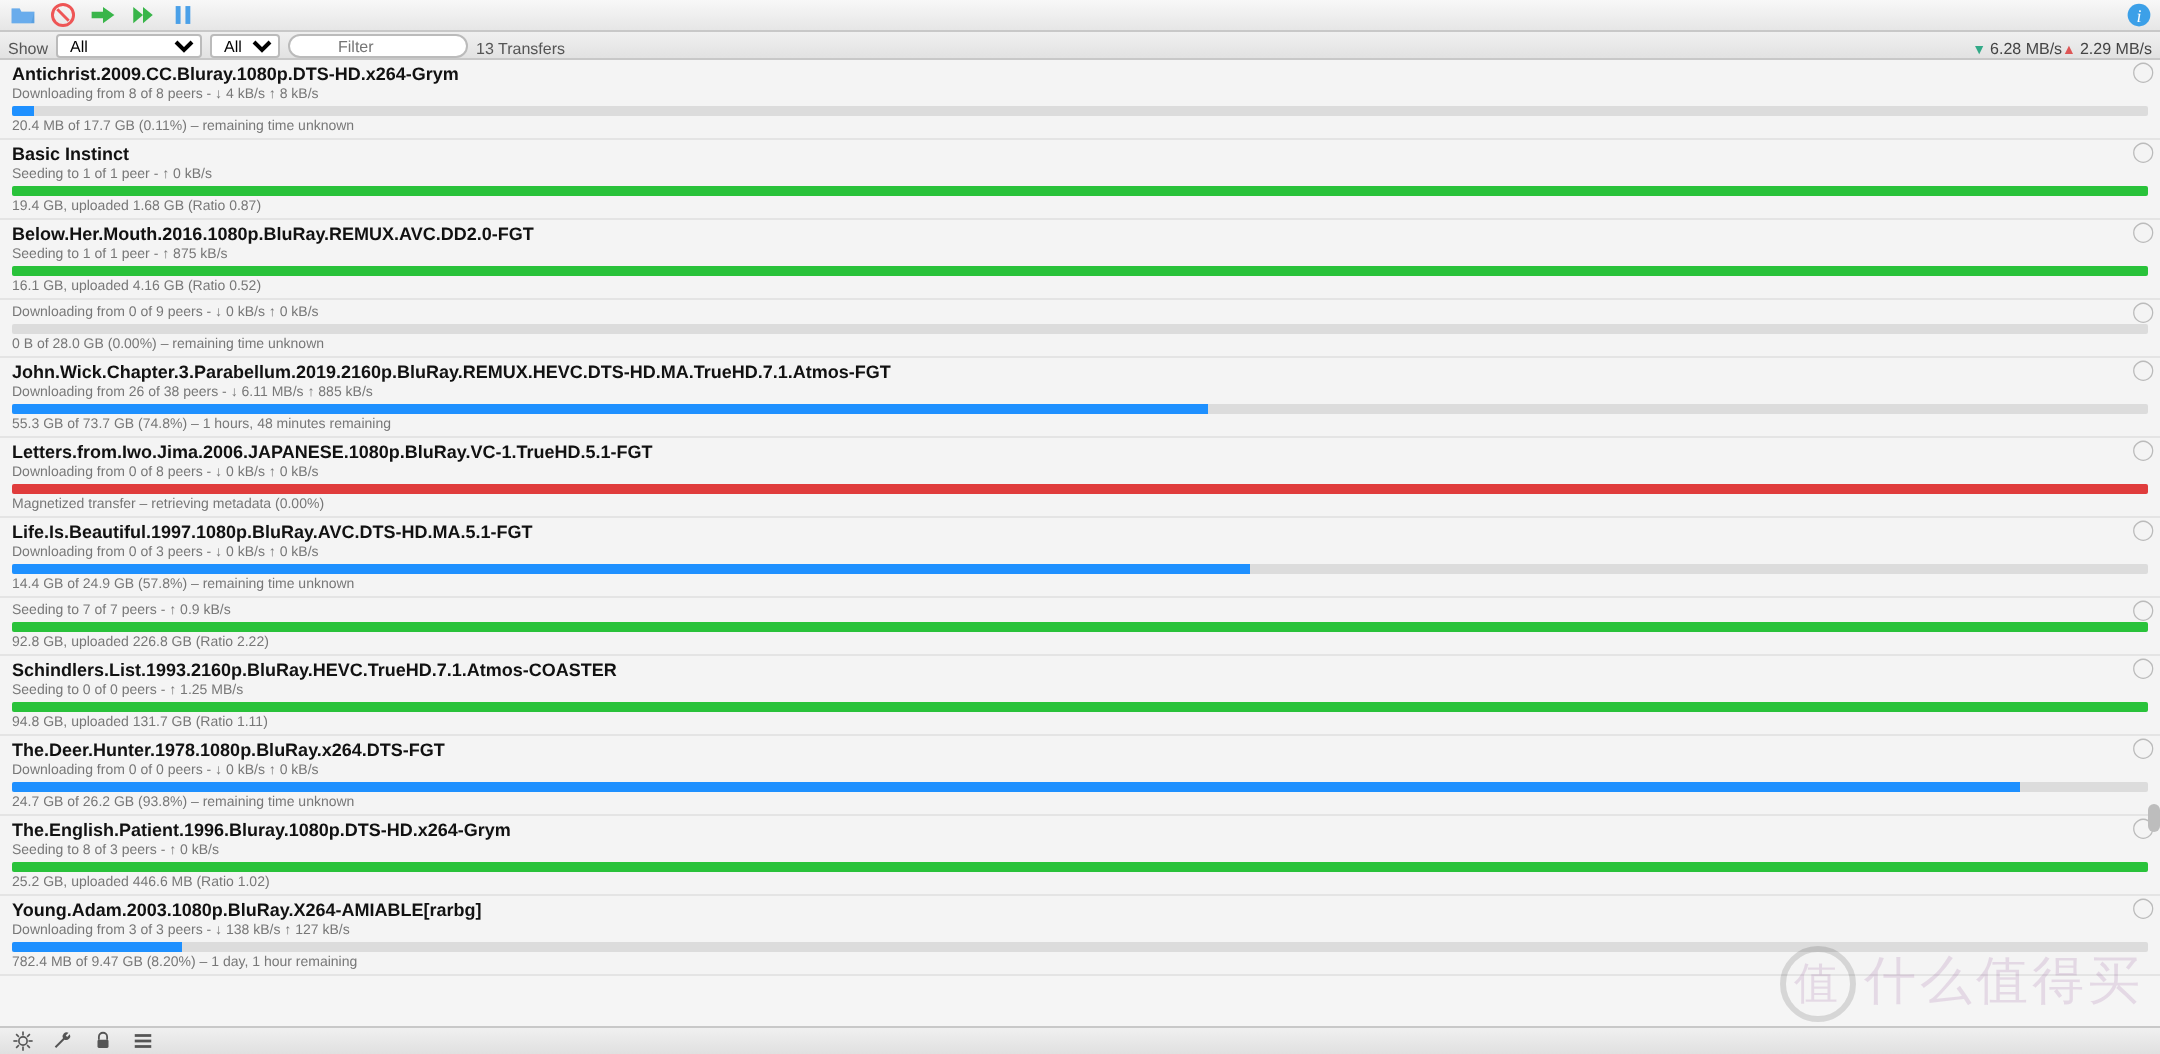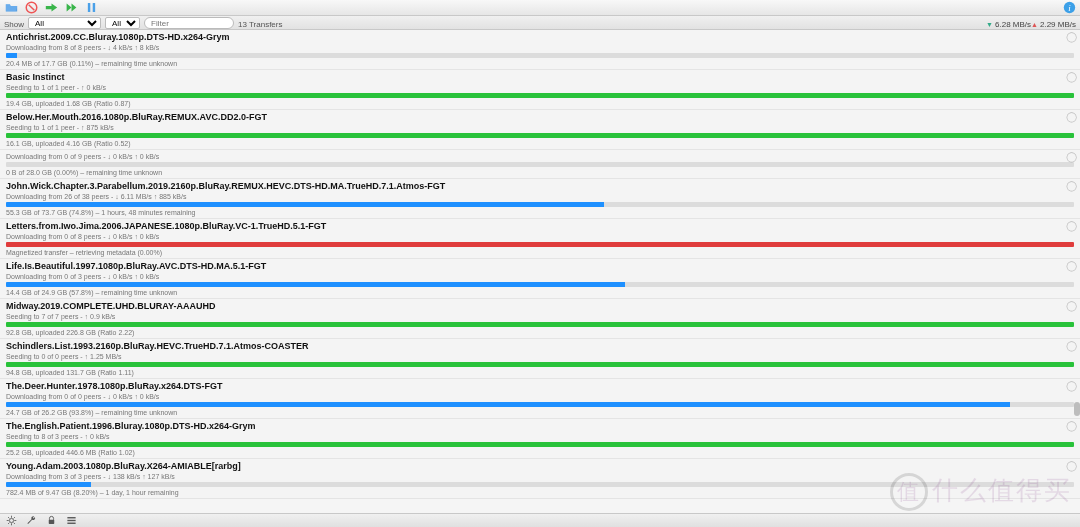--- a/index.html
+++ b/index.html
@@ -36,21 +36,21 @@
     padding: 0 4px;
     font-size: 8px;
     color: #555;
     gap: 4px;
   }
   .filterbar select {
     height: 12px; font-size: 8px; border: 1px solid #bbb; border-radius: 2px; background: #fff; padding: 0 2px; margin-top: 19px;
   }
   .filterbar .search {
     height: 12px; width: 90px; border: 1px solid #bbb; border-radius: 7px; background: #fff;
-    font-size: 8px; padding: 0 6px; color: #aaa;
+    font-size: 8px; padding: 0 24px; color: #aaa;
   }
   .filterbar .right-stats {
     margin-left: auto; display: flex; align-items: center; color: #444; font-size: 8px;
   }
   .right-stats .arrow-down::before { content: "▼"; color: #3a8; font-size: 7px; margin-right: 2px; }
   .right-stats .arrow-up::before { content: "▲"; color: #d55; font-size: 7px; margin-right: 2px; }
   
   .torlist { background: #f5f5f5; overflow-y: auto; height: calc(100% - 16px - 14px - 14px); }
   .torrent {
     border-bottom: 1px solid #e4e4e4;
@@ -203,21 +203,20 @@
     <div class="torrent">
       <div class="t-title">Life.Is.Beautiful.1997.1080p.BluRay.AVC.DTS-HD.MA.5.1-FGT</div>
       <div class="t-sub">Downloading from 0 of 3 peers - ↓ 0 kB/s ↑ 0 kB/s</div>
       <div class="t-bar">
         <div class="fill" style="width:58%;background:#1e90ff"></div>
       </div>
       <div class="t-status">14.4 GB of 24.9 GB (57.8%) – remaining time unknown</div>
       <div class="t-btn">◯</div>
     </div>
     <div class="torrent">
-      <div class="t-title">Midway.2019.COMPLETE.UHD.BLURAY-AAAUHD</div>
       <div class="t-sub">Seeding to 7 of 7 peers - ↑ 0.9 kB/s</div>
       <div class="t-bar">
         <div class="fill" style="width:100%;background:#29c23a"></div>
       </div>
       <div class="t-status">92.8 GB, uploaded 226.8 GB (Ratio 2.22)</div>
       <div class="t-btn">◯</div>
     </div>
     <div class="torrent">
       <div class="t-title">Schindlers.List.1993.2160p.BluRay.HEVC.TrueHD.7.1.Atmos-COASTER</div>
       <div class="t-sub">Seeding to 0 of 0 peers - ↑ 1.25 MB/s</div>

